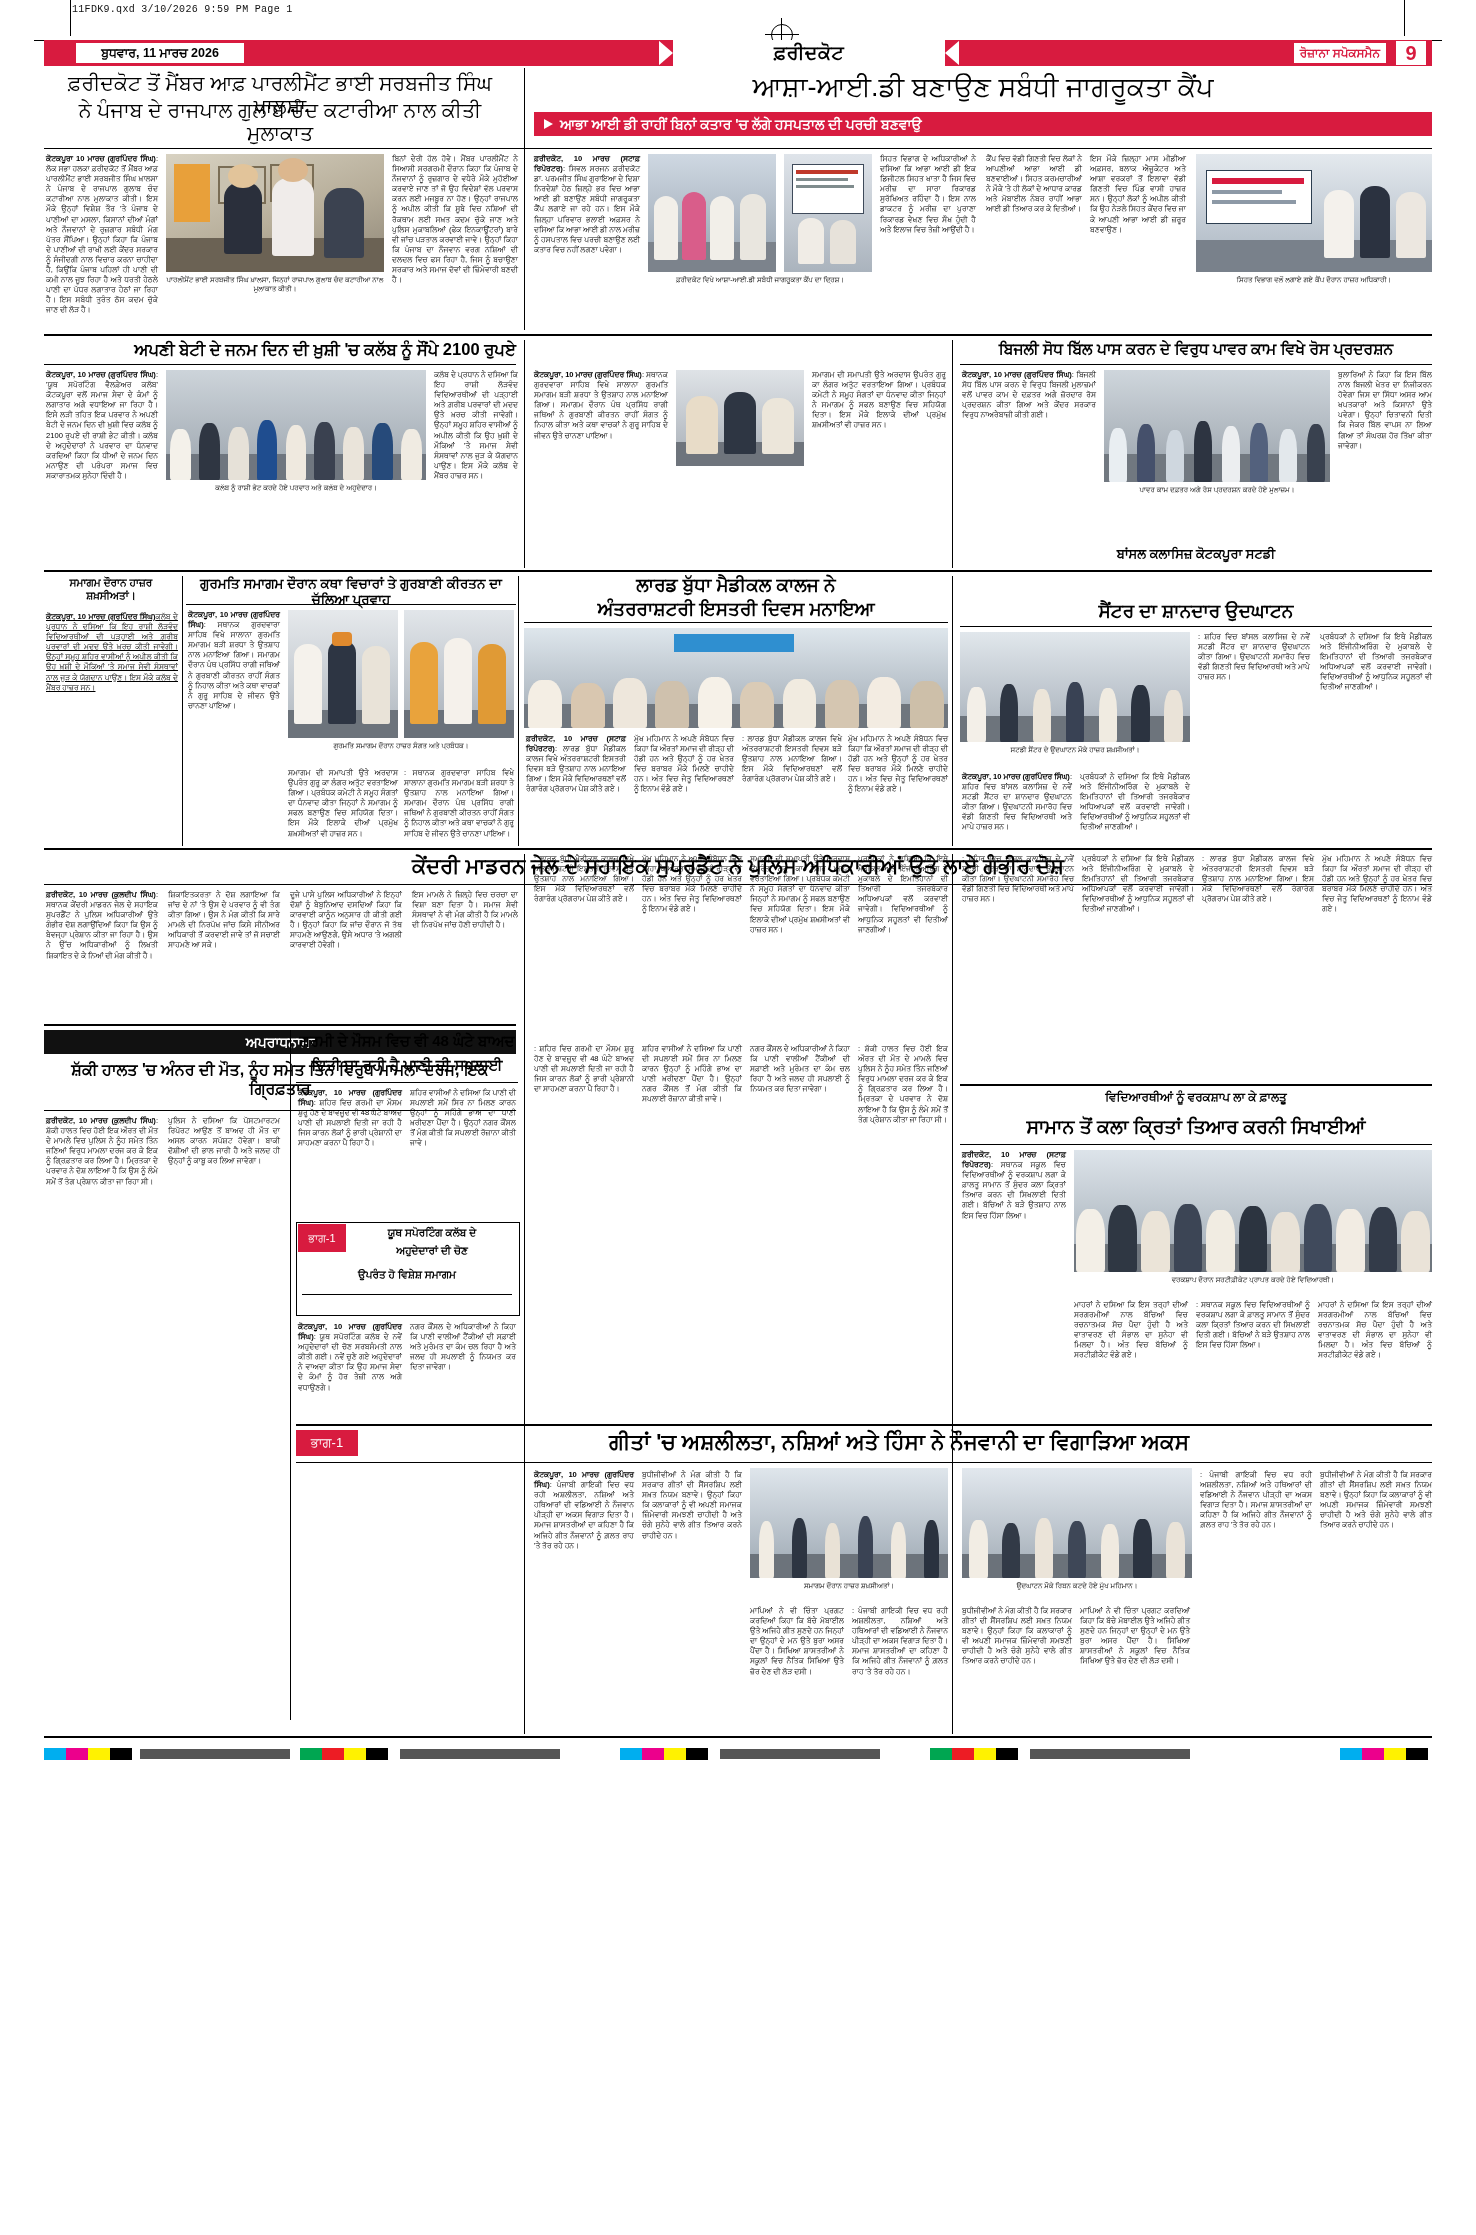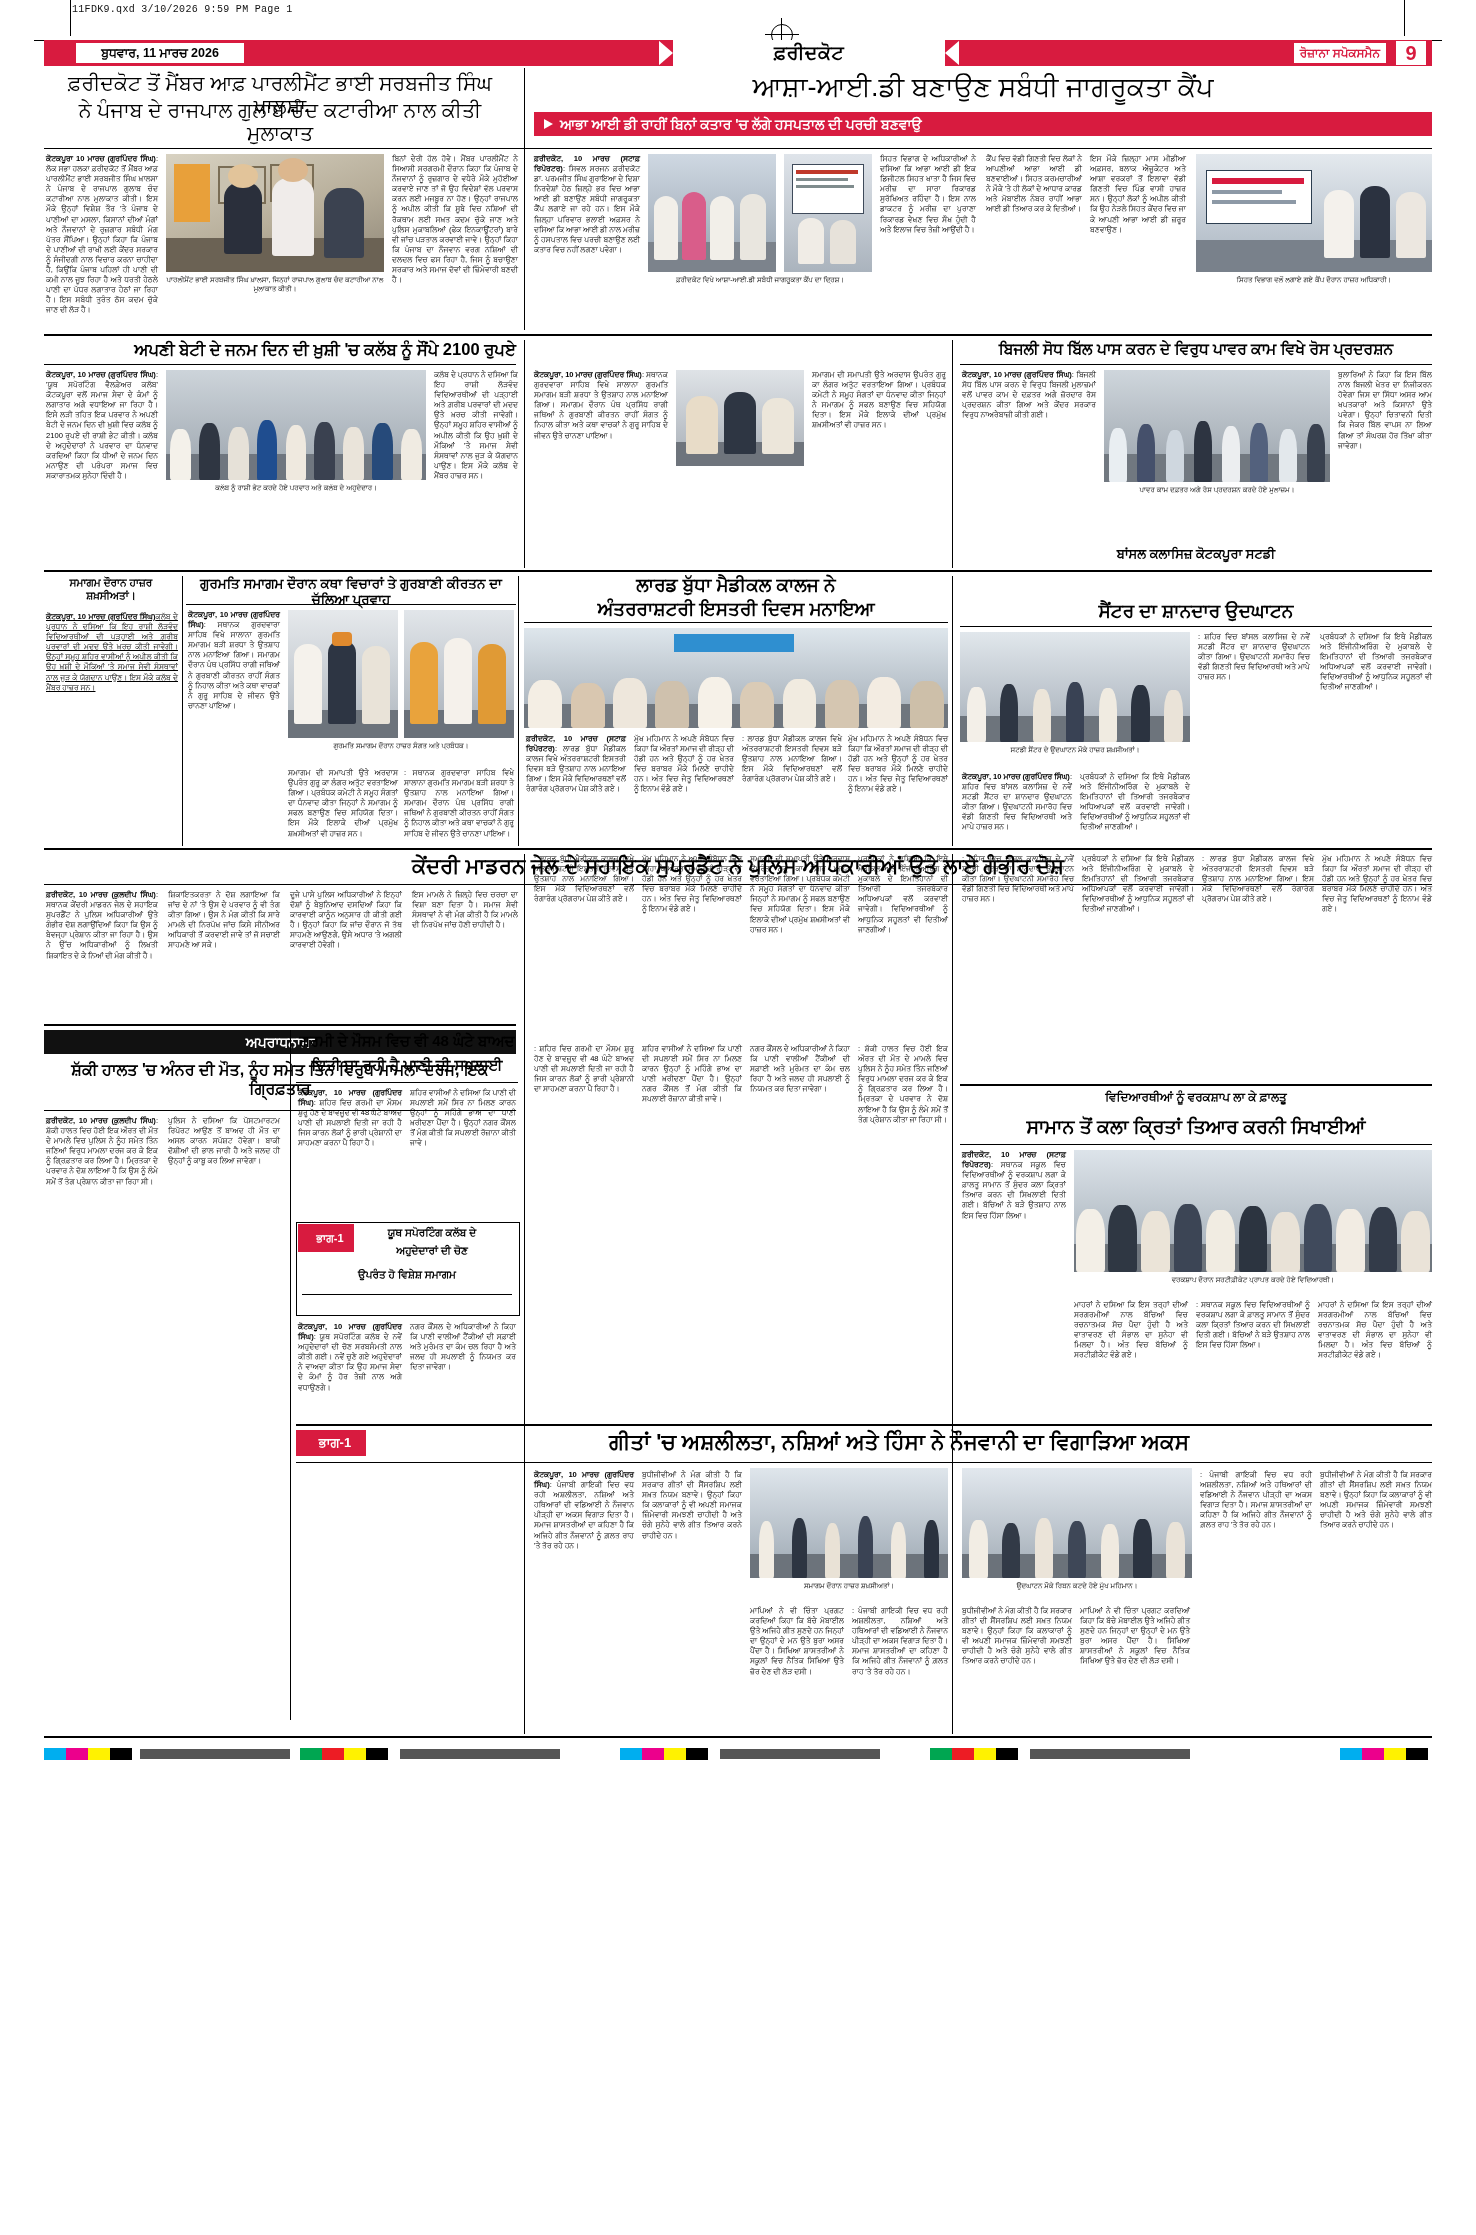--- a/index.html
+++ b/index.html
@@ -53,21 +53,21 @@
   .sect-hl{position:absolute;text-align:center;font-weight:bold;color:#000;}
 
   .blkband{position:absolute;background:#111;color:#fff;display:flex;align-items:center;justify-content:center;font-weight:bold;}
 
   
   .colorbar{position:absolute;display:flex;height:12px;}
   .colorbar i{display:block;width:22px;height:12px;}
   .greybar{position:absolute;height:10px;background:#555;}
 
   .boxed{position:absolute;border:1px solid #000;}
-  .tagbox{position:absolute;background:#d81b3f;color:#fff;font-weight:bold;display:flex;align-items:center;justify-content:center;font-size:12px;padding-left:8px;}
+  .tagbox{position:absolute;background:#d81b3f;color:#fff;font-weight:normal;display:flex;align-items:center;justify-content:center;font-size:12px;}
 </style>
 </head>
 <body>
 
 <div id="page">
 
   <div class="slug-rule-l"></div>
   <div class="slug-rule-r"></div>
   <div class="slug">11FDK9.qxd  3/10/2026  9:59 PM  Page 1</div>
   <div class="regmark">

